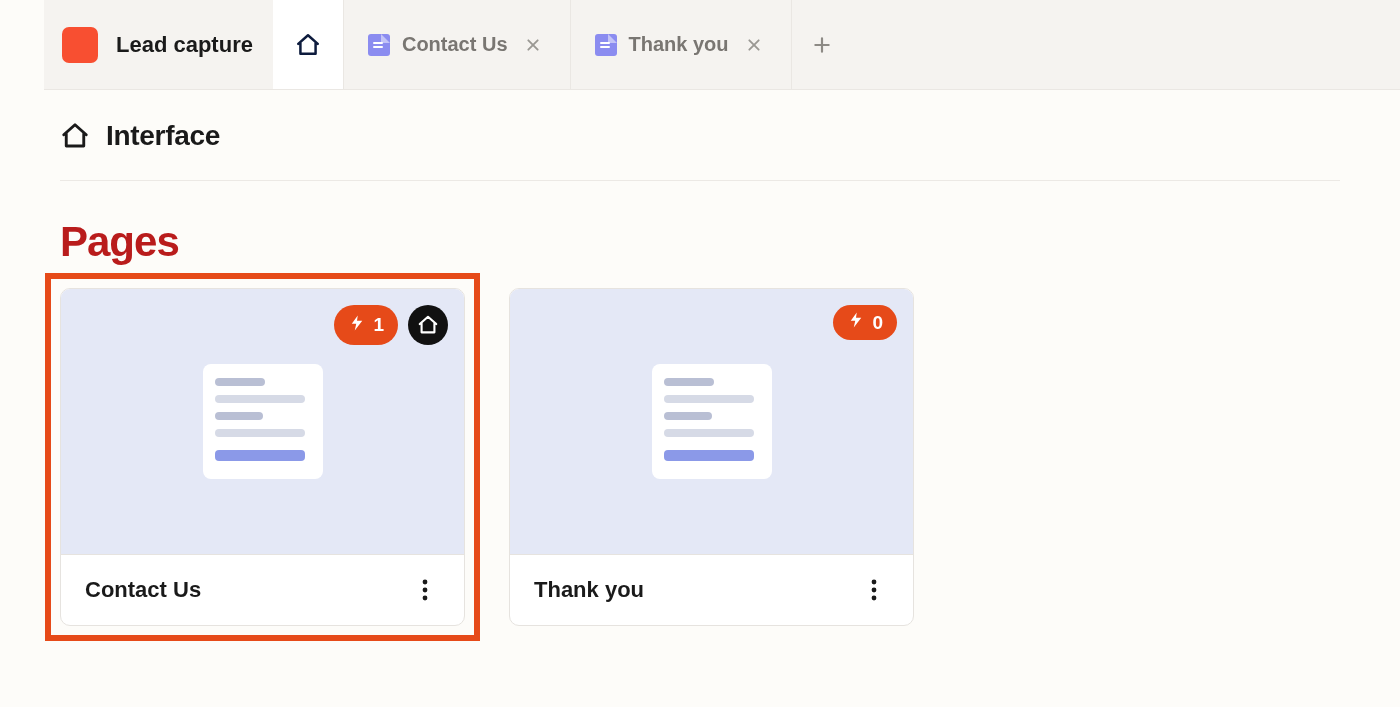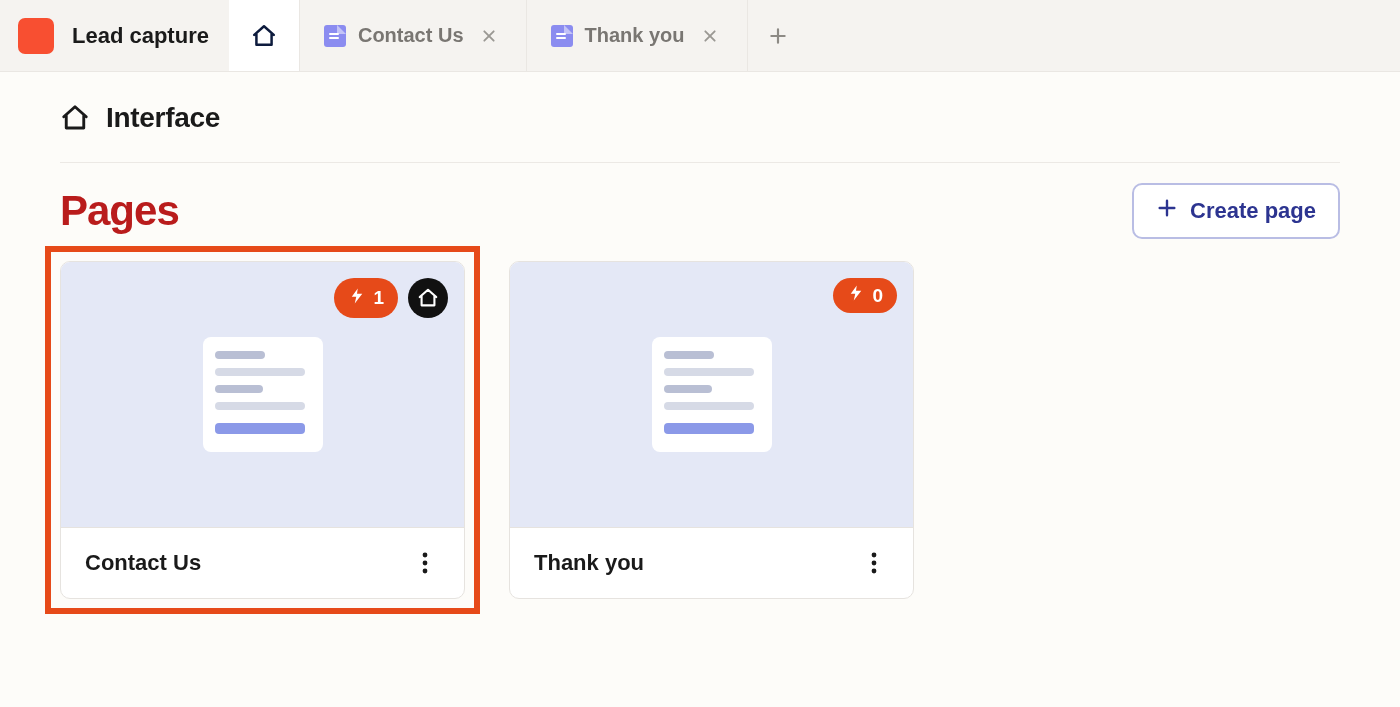--- a/index.html
+++ b/index.html
@@ -9,23 +9,24 @@
       color: #1a1a1a;
       width: 1400px;
       height: 707px;
       overflow: hidden;
     }
 
     
     .tabbar {
       display: flex;
       align-items: stretch;
-      height: 72px;
+      height: 90px;
       background: #f5f3f0;
       border-bottom: 1px solid #eae7e3;
+      margin-left: 44px;
     }
     .project-chip {
       display: flex;
       align-items: center;
       gap: 18px;
       padding: 0 20px 0 18px;
     }
     .project-color {
       width: 36px;
       height: 36px;
@@ -101,21 +102,21 @@
     
     .content {
       padding: 30px 60px;
     }
     .heading-row {
       display: flex;
       align-items: center;
       gap: 16px;
       padding-bottom: 28px;
       border-bottom: 1px solid #ece9e5;
-      margin-bottom: 20px;
+      margin-bottom: 37px;
     }
     .heading-row h1 {
       font-size: 28px;
       font-weight: 700;
       letter-spacing: -0.3px;
     }
     .home-icon-heading svg { stroke: #1a1a1a; }
 
     .section-header {
       display: flex;
@@ -308,28 +309,20 @@
     <span class="home-icon-heading">
       <svg class="home-svg" width="30" height="30" viewBox="0 0 24 24">
           <use href="#home-path"></use>
         </svg>
     </span>
     <h1>Interface</h1>
   </div>
 
   <div class="section-header">
     <h2>Pages</h2>
-    <button class="create-btn">
-      <span>
-        <svg class="plus-svg" width="22" height="22" viewBox="0 0 24 24" fill="none" stroke-width="2.6" stroke-linecap="round">
-            <path d="M12 4 V20 M4 12 H20"></path>
-          </svg>
-      </span>
-      <span>Create page</span>
-    </button>
   </div>
 
   <div class="cards">
 
     <div class="card-wrap highlighted">
       <div class="card">
         <div class="card-preview">
           <div class="badgebar">
             <span class="pill">
               <span>

